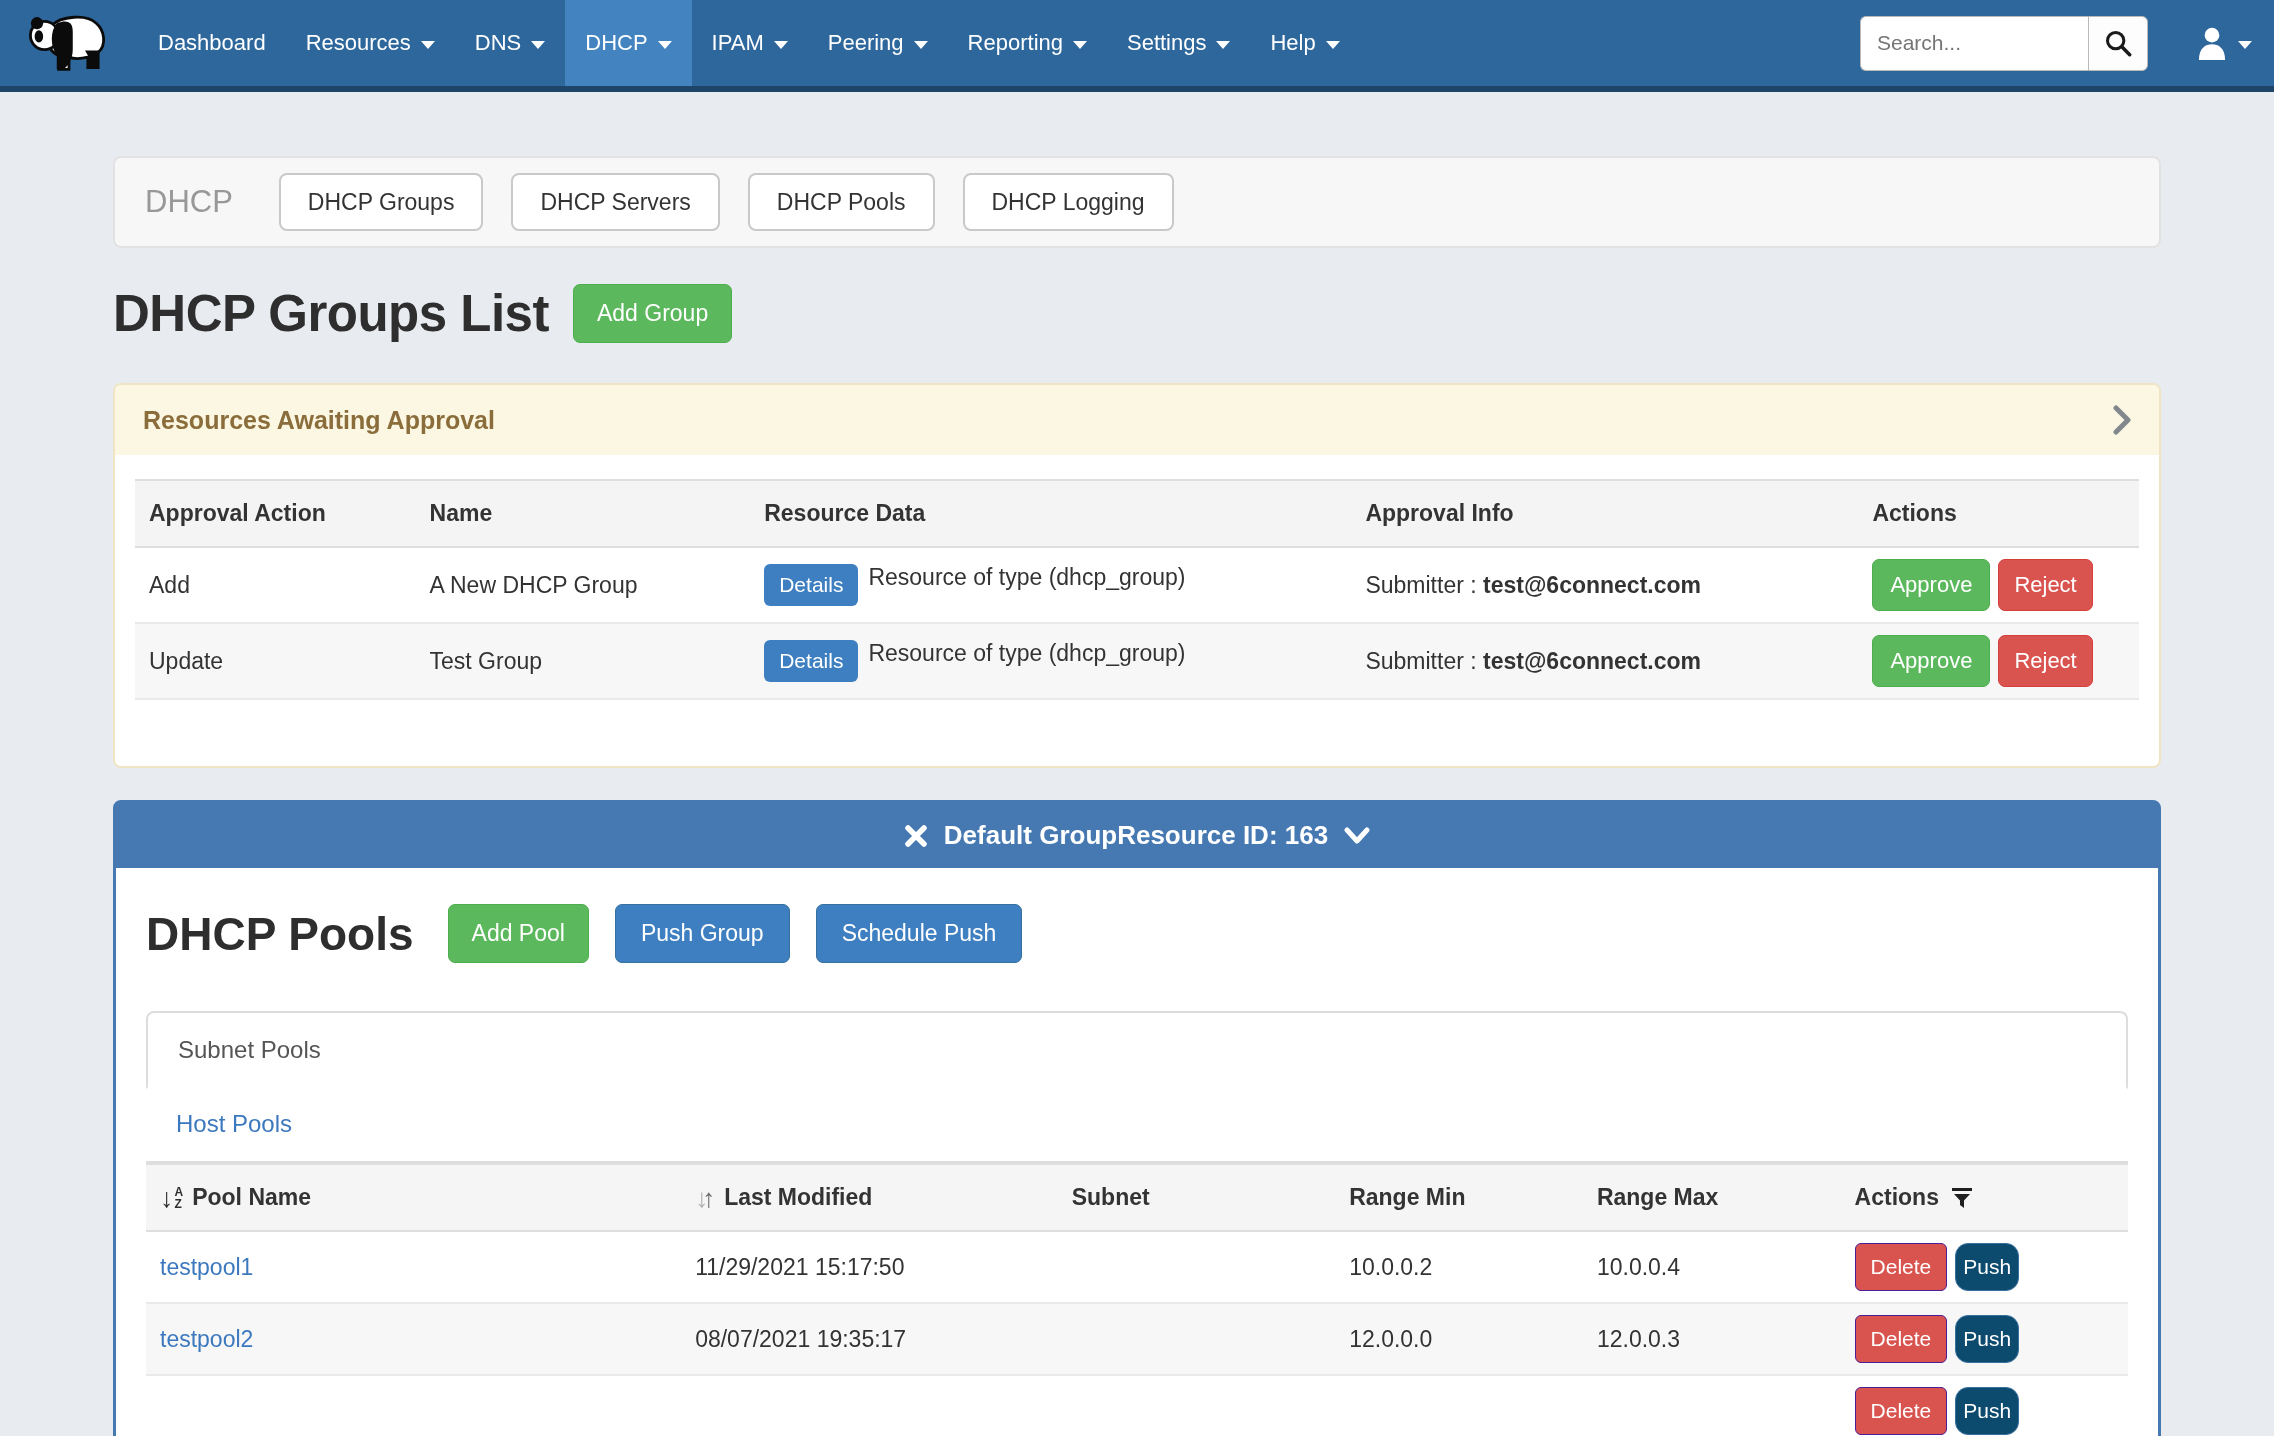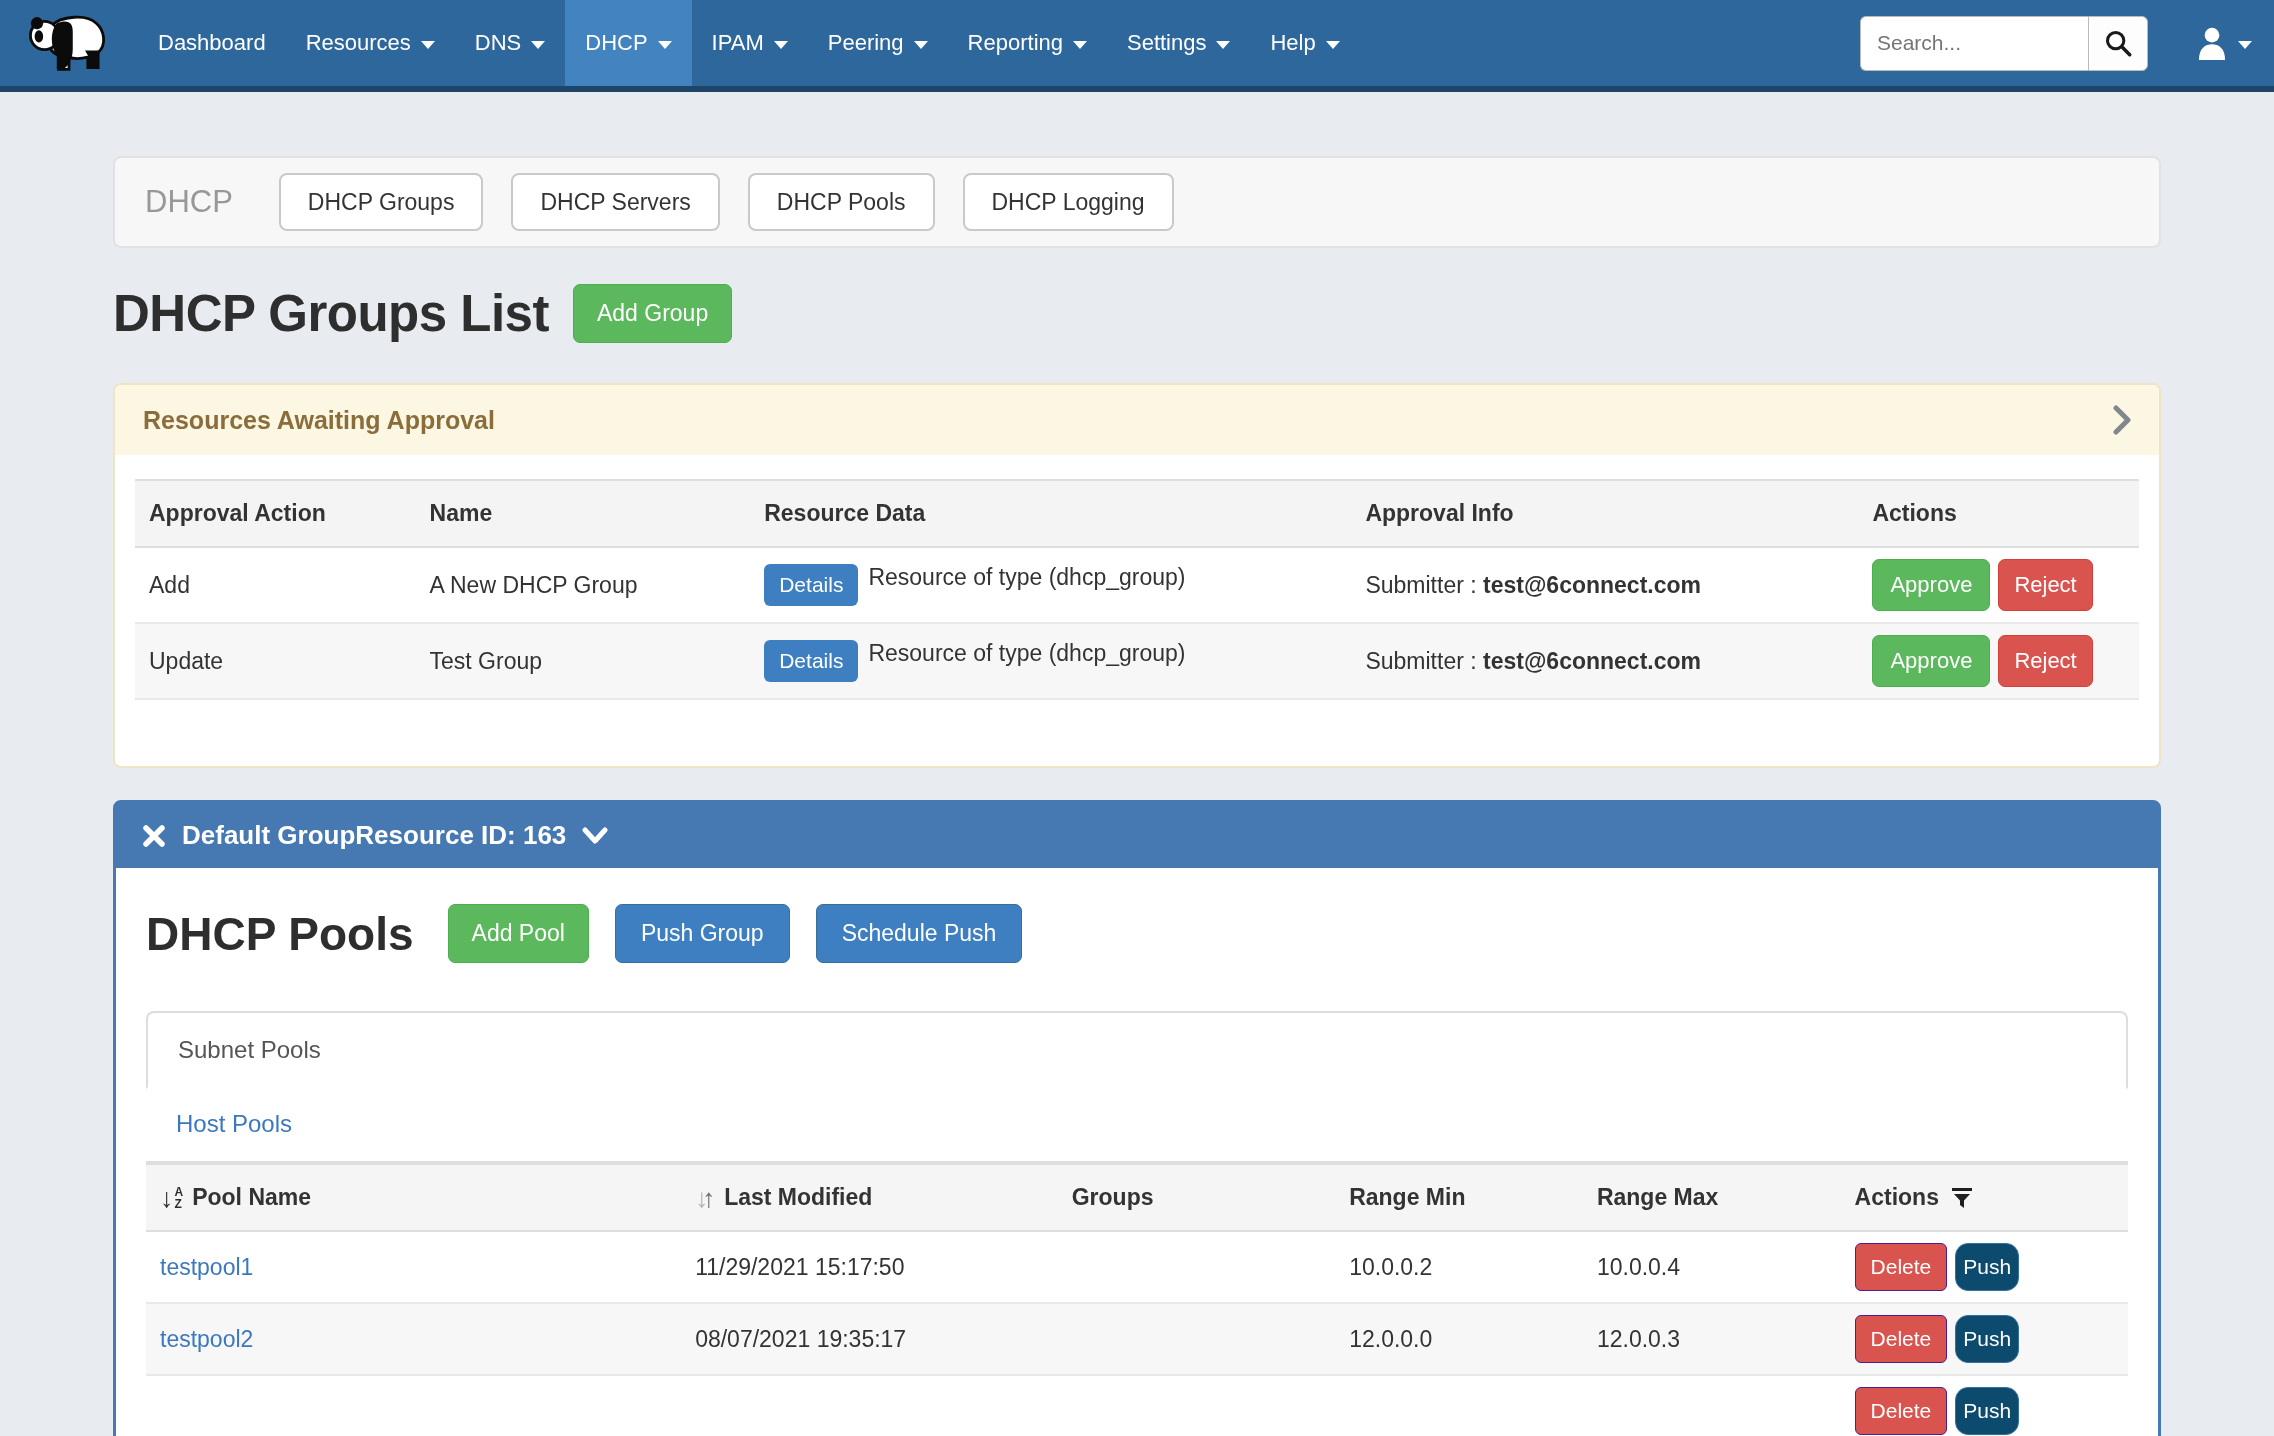--- a/index.html
+++ b/index.html
@@ -85,21 +85,21 @@
   table.grid tbody tr:nth-child(even) { background:#f7f7f7; }
 
   .cell-flex { display:flex; align-items:flex-start; }
   .btn-details { background:#3d7fc0; border-radius:6px; font-size:21px; padding:9px 15px; margin-right:10px; }
   .btn-approve { background:#5cb85c; border:1px solid #4cae4c; border-radius:7px; font-size:22px; padding:12px 17px; margin-right:8px; }
   .btn-reject  { background:#d9534f; border:1px solid #d43f3a; border-radius:7px; font-size:22px; padding:12px 15px; }
 
   
   .panel-primary { margin-top:32px; border:3px solid #4679b2; border-radius:8px; background:#fff; }
   .panel-primary-header {
-    background:#4679b2; color:#fff; display:flex; justify-content:flex-start; align-items:center;
+    background:#4679b2; color:#fff; display:flex; justify-content:center; align-items:center;
     padding:17px 26px; font-size:26px; font-weight:700;
   }
   .ph-left, .ph-right { display:flex; align-items:center; gap:16px; }
   .panel-primary-body { padding:36px 30px 0; }
 
   .pools-heading-row { display:flex; align-items:center; gap:26px; }
   .pools-heading { font-size:46px; font-weight:700; color:#2e2e2e; margin:0 8px 0 0; }
 
   .tabs { margin-top:48px; border-bottom:2px solid #ddd; display:flex;flex-direction:column; }
   .tab {
@@ -348,21 +348,21 @@
                 </div>
               </th>
               <th>
                 <div class="th-flex">
                   <span class="sort-updown">
                     <span class="dn">↓</span><span class="up">↑</span>
                   </span>
                   <span>Last Modified</span>
                 </div>
               </th>
-              <th>Groups</th>
+              <th>Subnet</th>
               <th>Range Min</th>
               <th>Range Max</th>
               <th>
                 <div class="th-flex">
                   <span>Actions</span>
                   <span class="filter-icon">
                     <svg width="22" height="24" viewBox="0 0 22 24">
                       <rect x="1" y="2" width="20" height="3" fill="#1f1f1f"></rect>
                       <path d="M3 8 H19 L13 14.5 V22 L9 19 V14.5 Z" fill="#1f1f1f"></path>
                     </svg>

